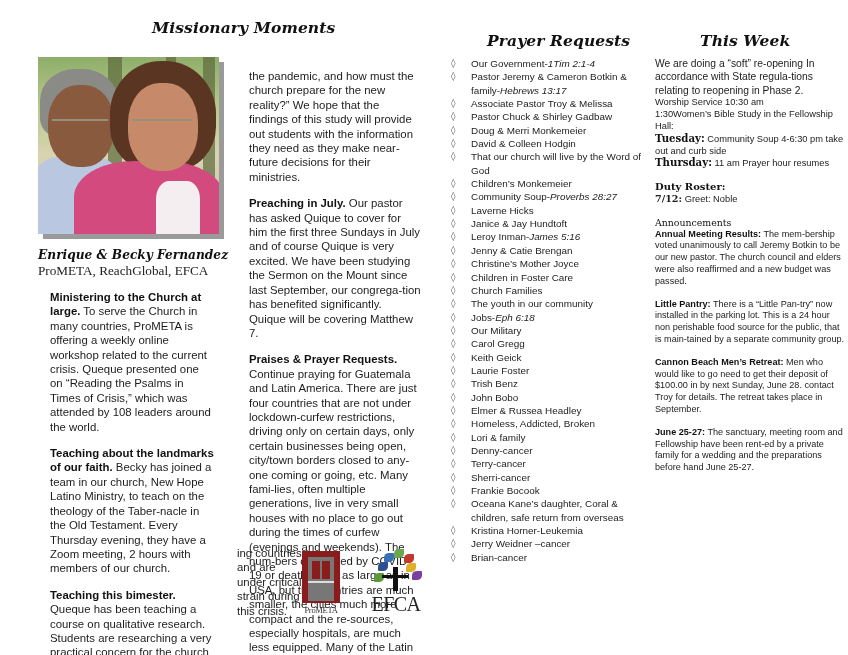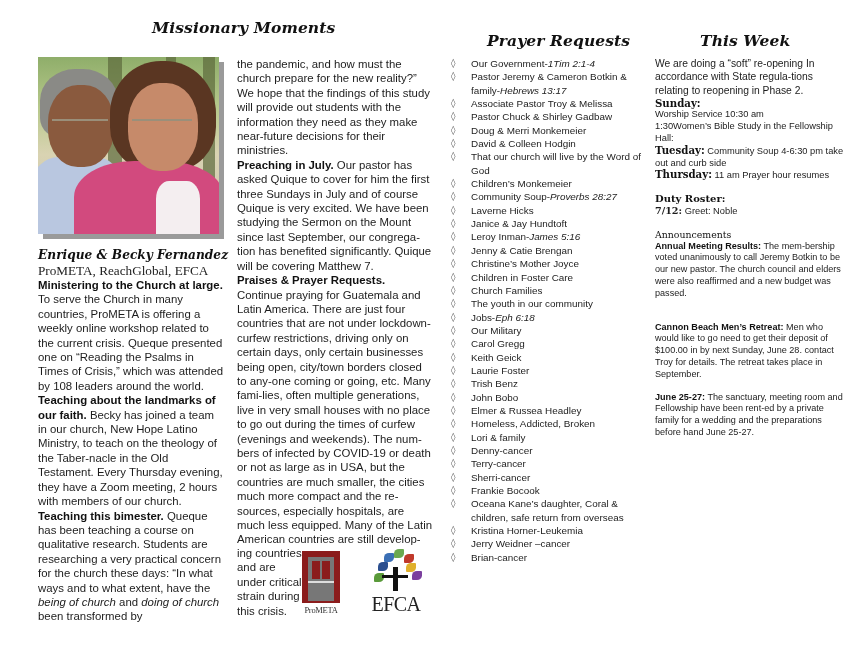--- a/index.html
+++ b/index.html
@@ -44,21 +44,21 @@
   .caption-org {
     position: absolute; left: 38px; top: 263px;
     font-family: "Liberation Serif", serif; font-size: 13.2px; color: #222; white-space: nowrap;
   }
 
   .body-text {
     position: absolute;
     font-family: "Liberation Sans", sans-serif;
     font-size: 11.4px; line-height: 14.4px; color: #1c1c1c;
   }
-  .body-text p { margin: 0; }
+  .body-text p { margin: 12px; }
   .body-text b { font-weight: bold; color: #111; }
   .col1-body { left: 38px; top: 278px; width: 188px; }
   .col2-body { left: 237px; top: 57px; width: 196px; }
   .col2-tail { left: 237px; top: 546px; width: 70px; }
 
   
   .logo-prometa { position: absolute; left: 300px; top: 551px; width: 42px; height: 64px; }
   .logo-prometa .frame { position: absolute; left: 2px; top: 0; width: 38px; height: 52px; background: #8b1c1c; }
   .logo-prometa .inner { position: absolute; left: 8px; top: 6px; width: 26px; height: 44px; background: #777; }
   .logo-prometa .win1 { position: absolute; left: 12px; top: 10px; width: 8px; height: 18px; background: #8b1c1c; }
@@ -192,29 +192,29 @@
   <li><span class="bullet">◊</span><span> Sherri-cancer</span></li>
   <li><span class="bullet">◊</span><span> Frankie Bocook</span></li>
   <li><span class="bullet">◊</span><span>Oceana Kane’s daughter, Coral &amp; children, safe return from overseas</span></li>
   <li><span class="bullet">◊</span><span>Kristina Horner-Leukemia</span></li>
   <li><span class="bullet">◊</span><span>Jerry Weidner –cancer</span></li>
   <li><span class="bullet">◊</span><span>Brian-cancer</span></li>
 </ul>
 
 <div class="col4">
   <div class="intro">We are doing a “soft” re-opening In accordance with State regula-tions relating to reopening in Phase 2.</div>
-  <div class="day-label">Sunday:</div>
   <div class="small">Worship Service 10:30 am</div>
   <div class="small">1:30Women’s Bible Study  in the Fellowship Hall:</div>
   <div class="small"><span class="inline-day">Tuesday:</span><span> Community Soup 4-6:30 pm take out and curb side</span></div>
   <div class="small"><span class="inline-day">Thursday:</span><span>  11 am Prayer hour resumes</span></div>
   <div class="gap"></div>
   <div class="section-head">Duty Roster:</div>
   <div class="roster"><b>7/12:</b><span>  Greet:  Noble</span></div>
   <div class="gap"></div>
   <div class="ann-head">Announcements</div>
   <div class="ann"><b>Annual Meeting Results:</b><span>  The mem-bership voted unanimously to call Jeremy Botkin to be our new pastor. The church council and elders were also reaffirmed and a new budget was passed.</span></div>
   <div class="gap"></div>
+  <div class="ann"><b>Little Pantry:</b><span>  There is a “Little Pan-try” now installed in the parking lot. This is a 24 hour non perishable food source for the public, that is main-tained by a separate community group.</span></div>
   <div class="gap"></div>
   <div class="ann"><b>Cannon Beach Men’s Retreat:</b><span>  Men who would like to go need to get their deposit of $100.00 in by next Sunday, June 28.  contact Troy for details.  The retreat takes place in September.</span></div>
   <div class="gap"></div>
   <div class="ann"><b>June 25-27:</b><span>   The sanctuary, meeting room and Fellowship have been rent-ed by a private family for a wedding and the preparations before hand June 25-27.</span></div>
 </div>
 
 </body></html>

